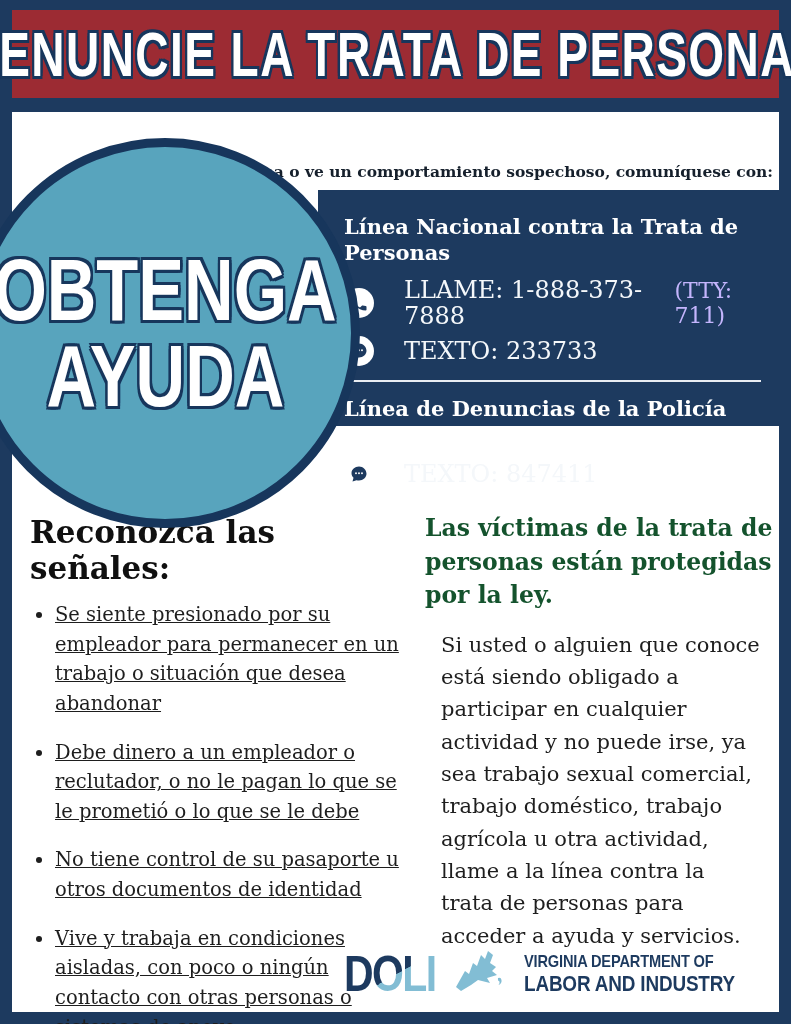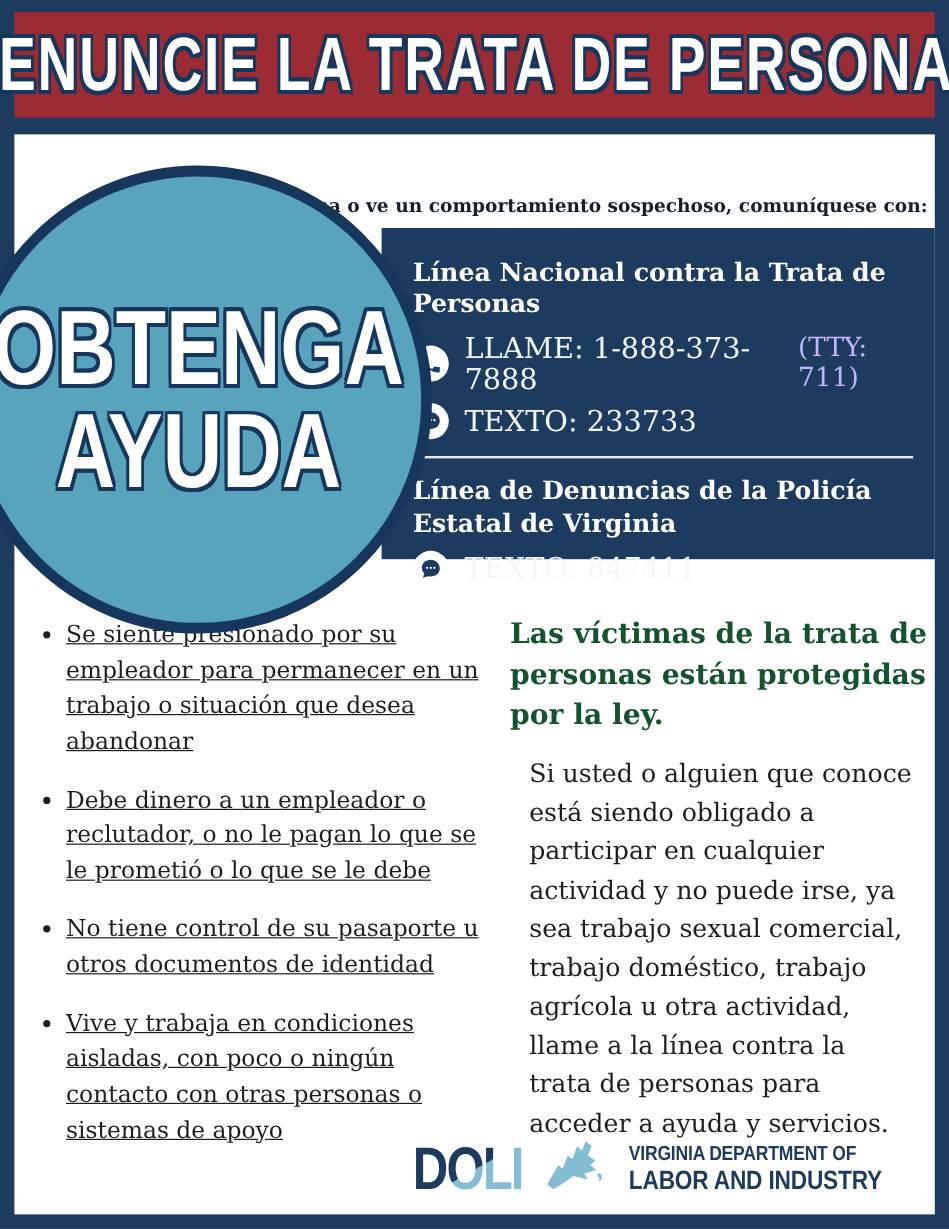--- a/index.html
+++ b/index.html
@@ -53,30 +53,30 @@
       -3px  0   0 #17365c, 3px  0   0 #17365c;
   }
   
   .contact-intro{
     position:absolute;right:6px;top:50px;
     font-weight:bold;font-size:15.5px;color:#16202c;
     white-space:nowrap;z-index:2;
   }
   
   .contact-panel{
-    position:absolute;left:306px;right:0;top:78px;height:276px;
+    position:absolute;left:306px;right:0;top:78px;height:236px;
     background:#1d3a5f;color:#ffffff;z-index:2;
     box-sizing:border-box;padding:24px 12px 16px 26px;
   }
   .hotline-title{
     font-weight:bold;font-size:21px;line-height:1.25;
     margin:0 0 10px 0;color:#ffffff;
   }
   .contact-row{
-    display:flex;align-items:center;gap:13px;margin:7px 0;
+    display:flex;align-items:center;gap:30px;margin:7px 0;
   }
   .icon-circle{
     width:30px;height:30px;border-radius:50%;background:#ffffff;
     display:flex;align-items:center;justify-content:center;flex:0 0 30px;
   }
   .icon-circle svg{display:block;}
   .contact-number{font-size:24px;color:#f4f7fa;line-height:1.1;}
   .tty{font-size:22px;color:#c4b5fd;}
   .panel-divider{
     border:none;border-top:2px solid #e9edf2;
@@ -187,20 +187,21 @@
             <circle fill="#ffffff" cx="12" cy="11" r="1.15"></circle>
             <circle fill="#ffffff" cx="15.6" cy="11" r="1.15"></circle>
           </svg>
         </span>
         <span class="contact-number">TEXTO: 847411</span>
       </div>
 
     </div>
 
     <div class="col-left">
+      <h2 class="signals-heading">Reconozca las señales:</h2>
       <ul class="signals-list">
         <li>Se siente presionado por su empleador para permanecer en un trabajo o situación que desea abandonar</li>
         <li>Debe dinero a un empleador o reclutador, o no le pagan lo que se le prometió o lo que se le debe</li>
         <li>No tiene control de su pasaporte u otros documentos de identidad</li>
         <li>Vive y trabaja en condiciones aisladas, con poco o ningún contacto con otras personas o sistemas de apoyo</li>
       </ul>
     </div>
 
     <div class="col-right">
       <h2 class="protection-heading">Las víctimas de la trata de personas están protegidas por la ley.</h2>

